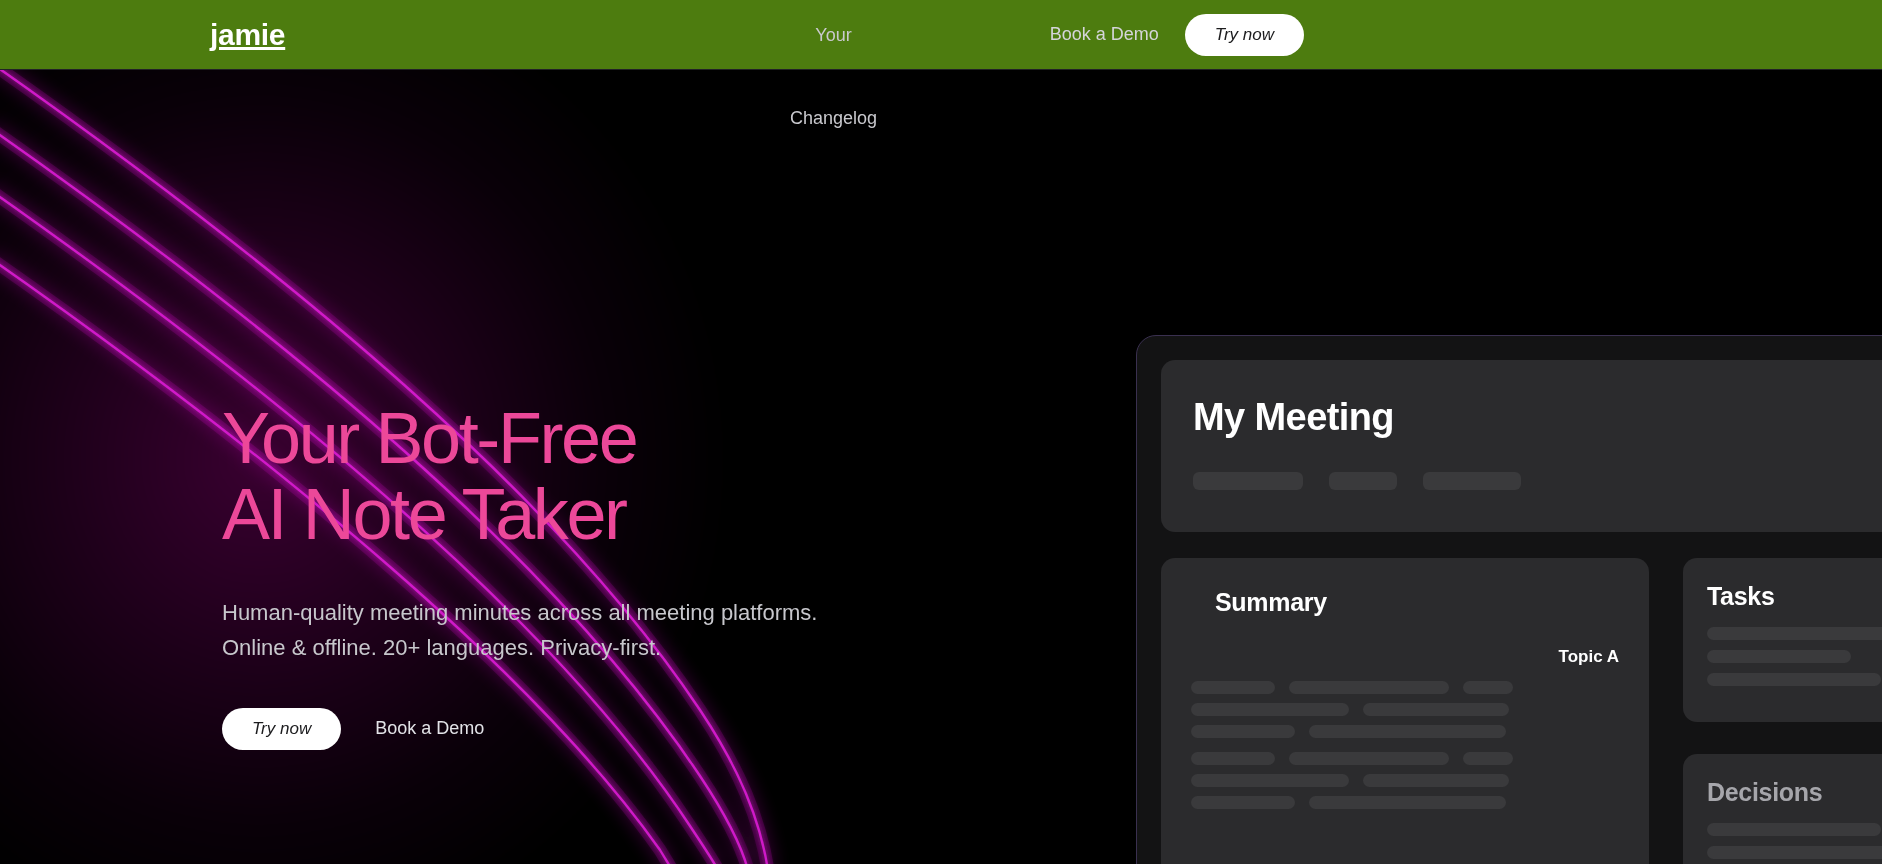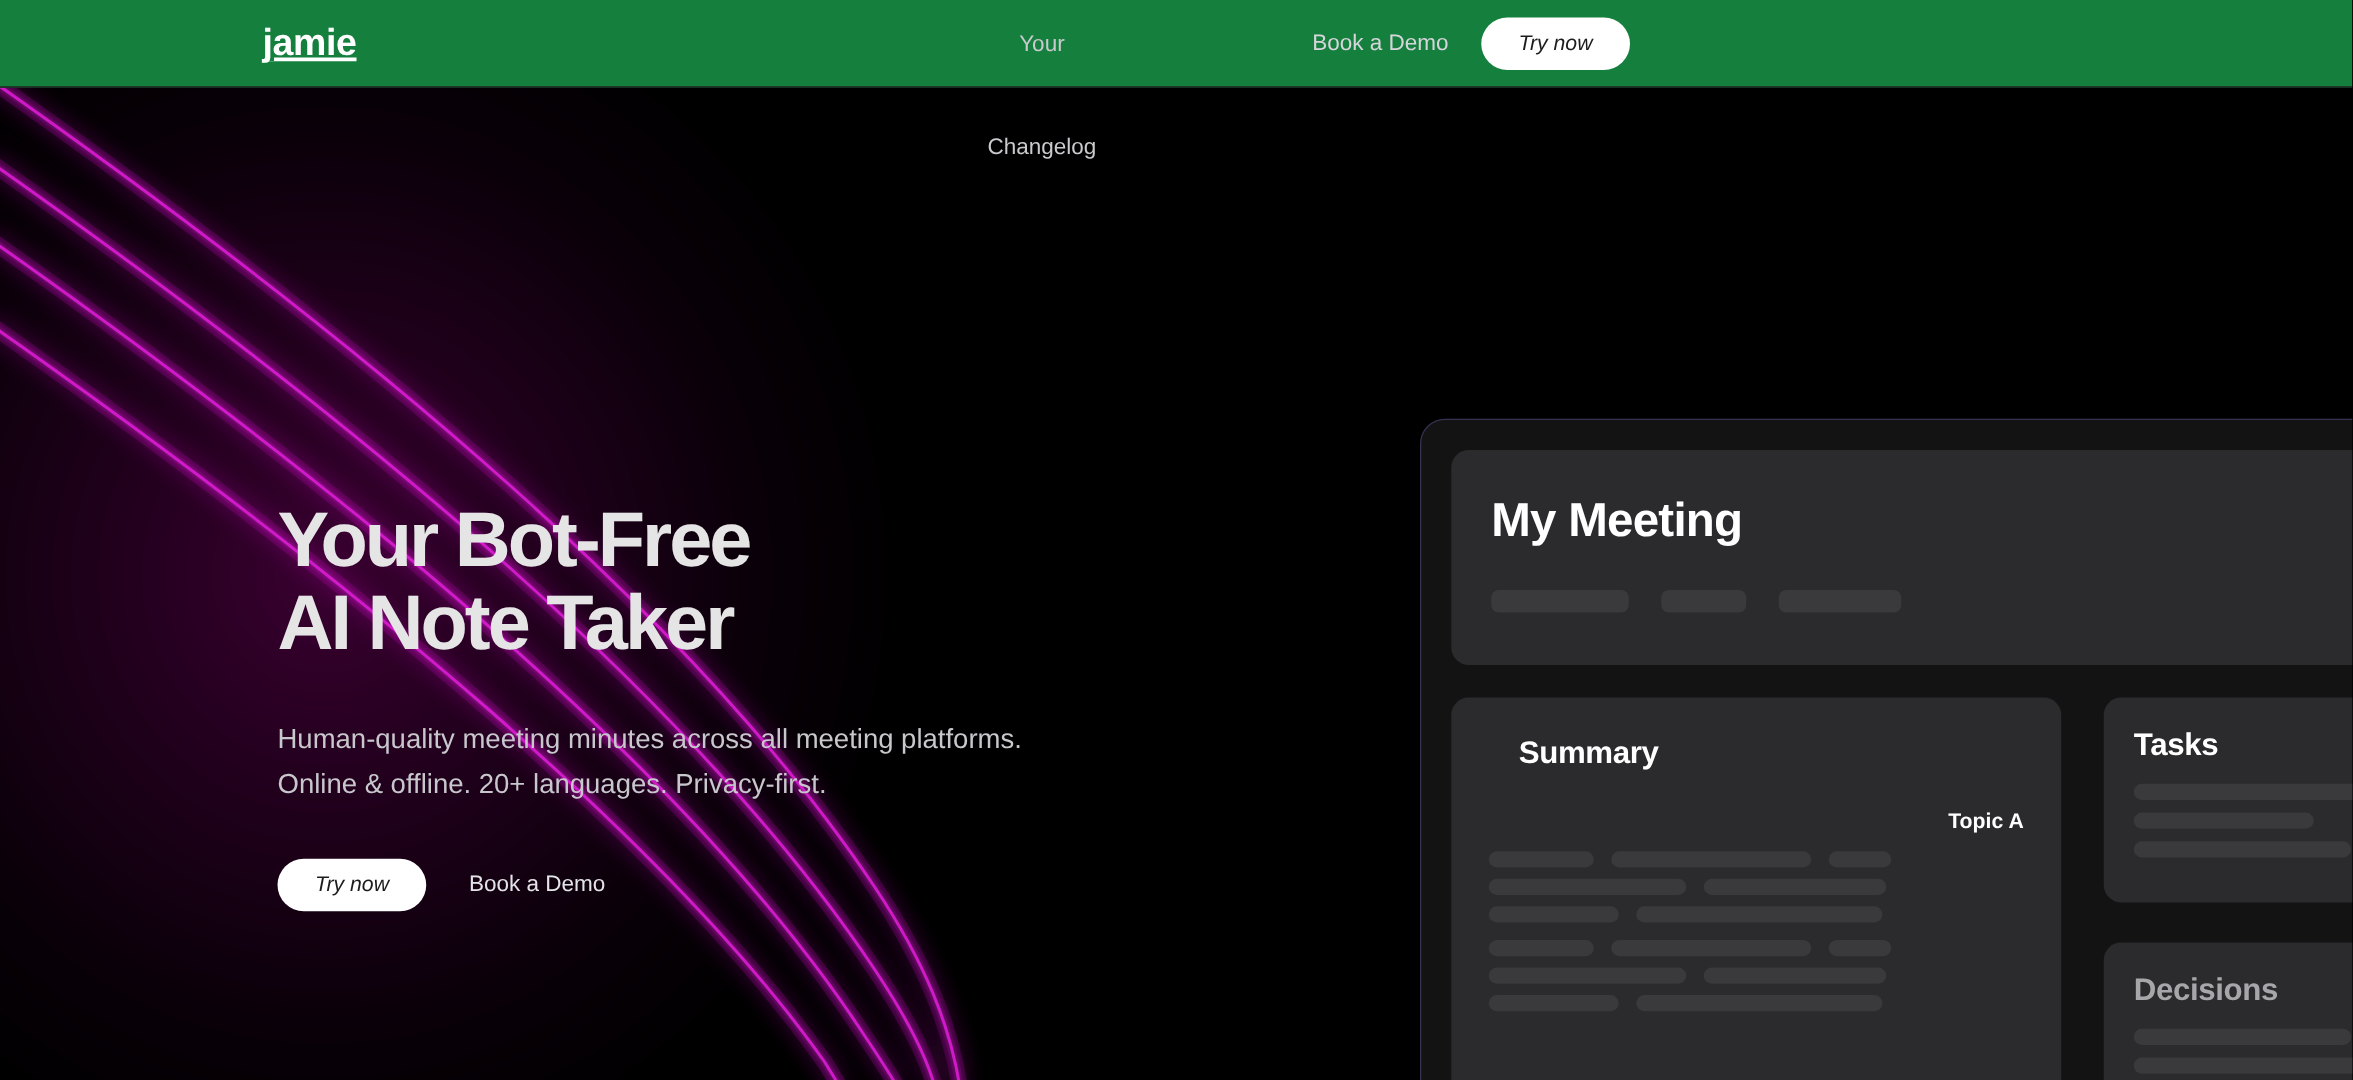--- a/index.html
+++ b/index.html
@@ -44,21 +44,21 @@
   }
   .beams { position: absolute; left: 0; top: 0; width: 1882px; height: 794px; }
 
   
   .topnav {
     position: absolute;
     left: 0; top: 0;
     width: 1882px;
     height: 70px;
     border-bottom: 1px solid #222226;
-    background: #15803d;
+    background: #4d7c0f;
     z-index: 30;
   }
   .nav-logo {
     position: absolute;
     left: 210px; top: 50%;
     transform: translateY(-50%);
     font-size: 30px;
     font-weight: 600;
     letter-spacing: -0.3px;
     color: #ffffff;
@@ -112,25 +112,25 @@
   }
 
   
   .hero {
     position: absolute;
     left: 222px; top: 400px;
     width: 840px;
     z-index: 20;
   }
   .hero-title {
-    font-size: 62px;
+    font-size: 72px;
     line-height: 1.06;
-    font-weight: 700;
+    font-weight: 400;
     letter-spacing: -2.4px;
-    color: #e5e5e5;
+    color: #ec4899;
     white-space: pre-line;
   }
   .hero-sub {
     margin-top: 42px;
     font-size: 22px;
     line-height: 1.62;
     color: #c7c7cc;
     white-space: pre-line;
   }
   .hero-actions {

